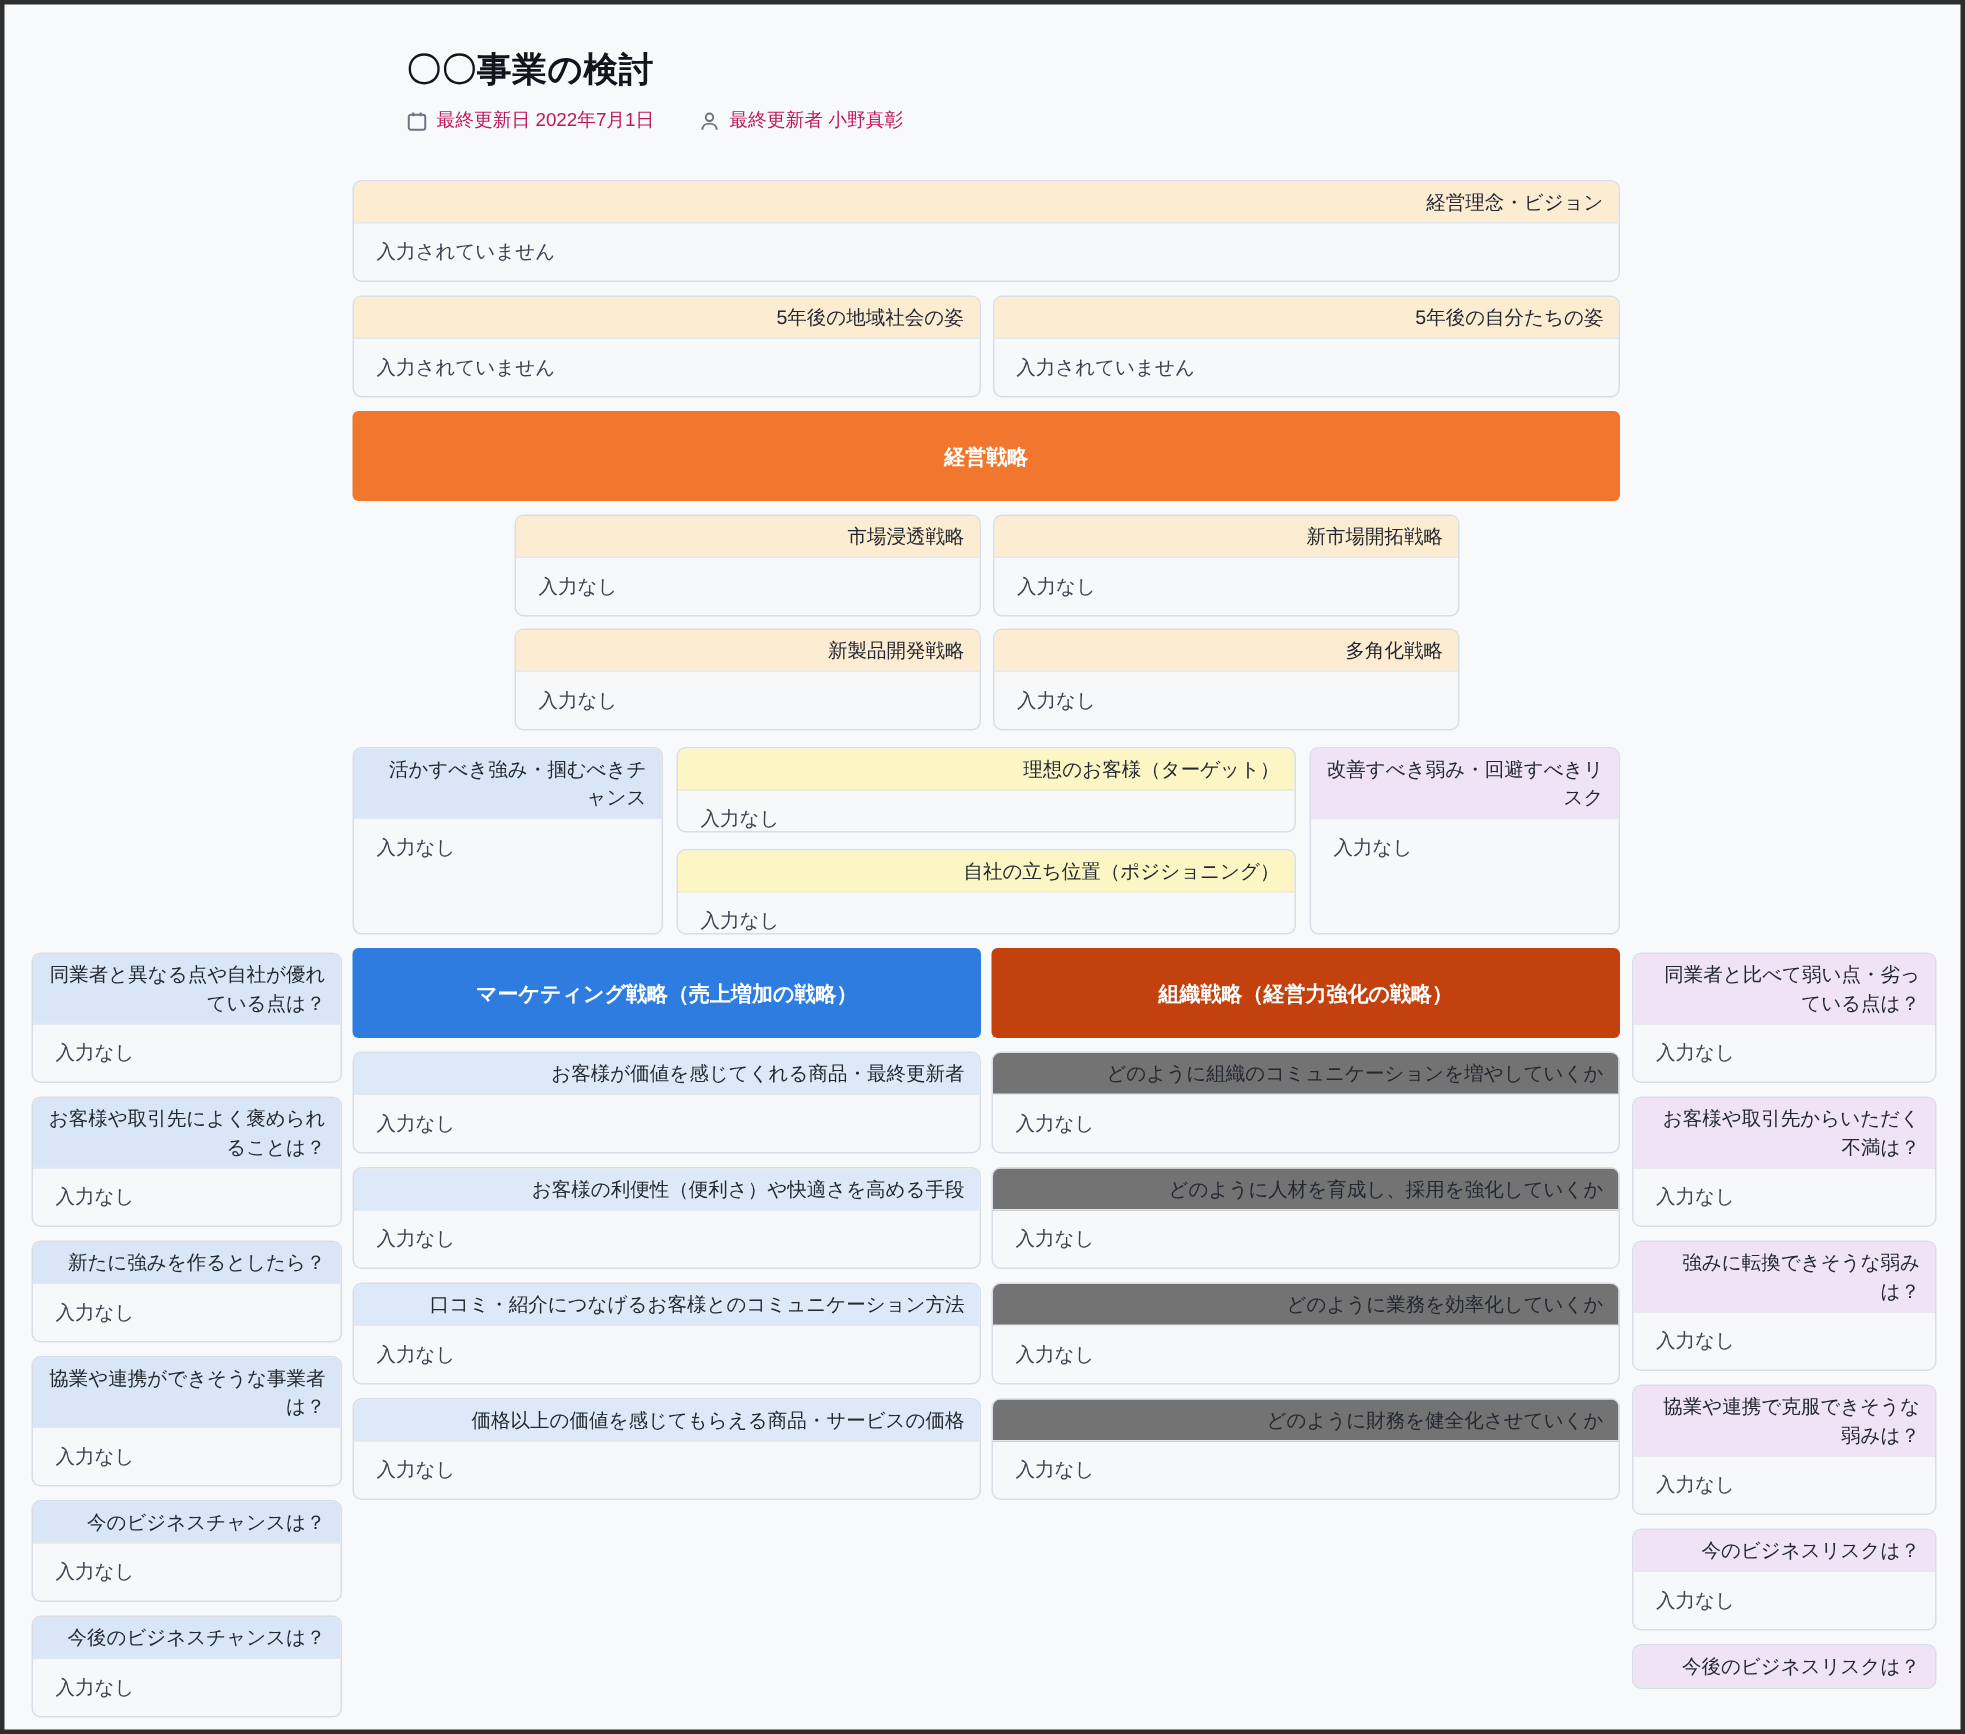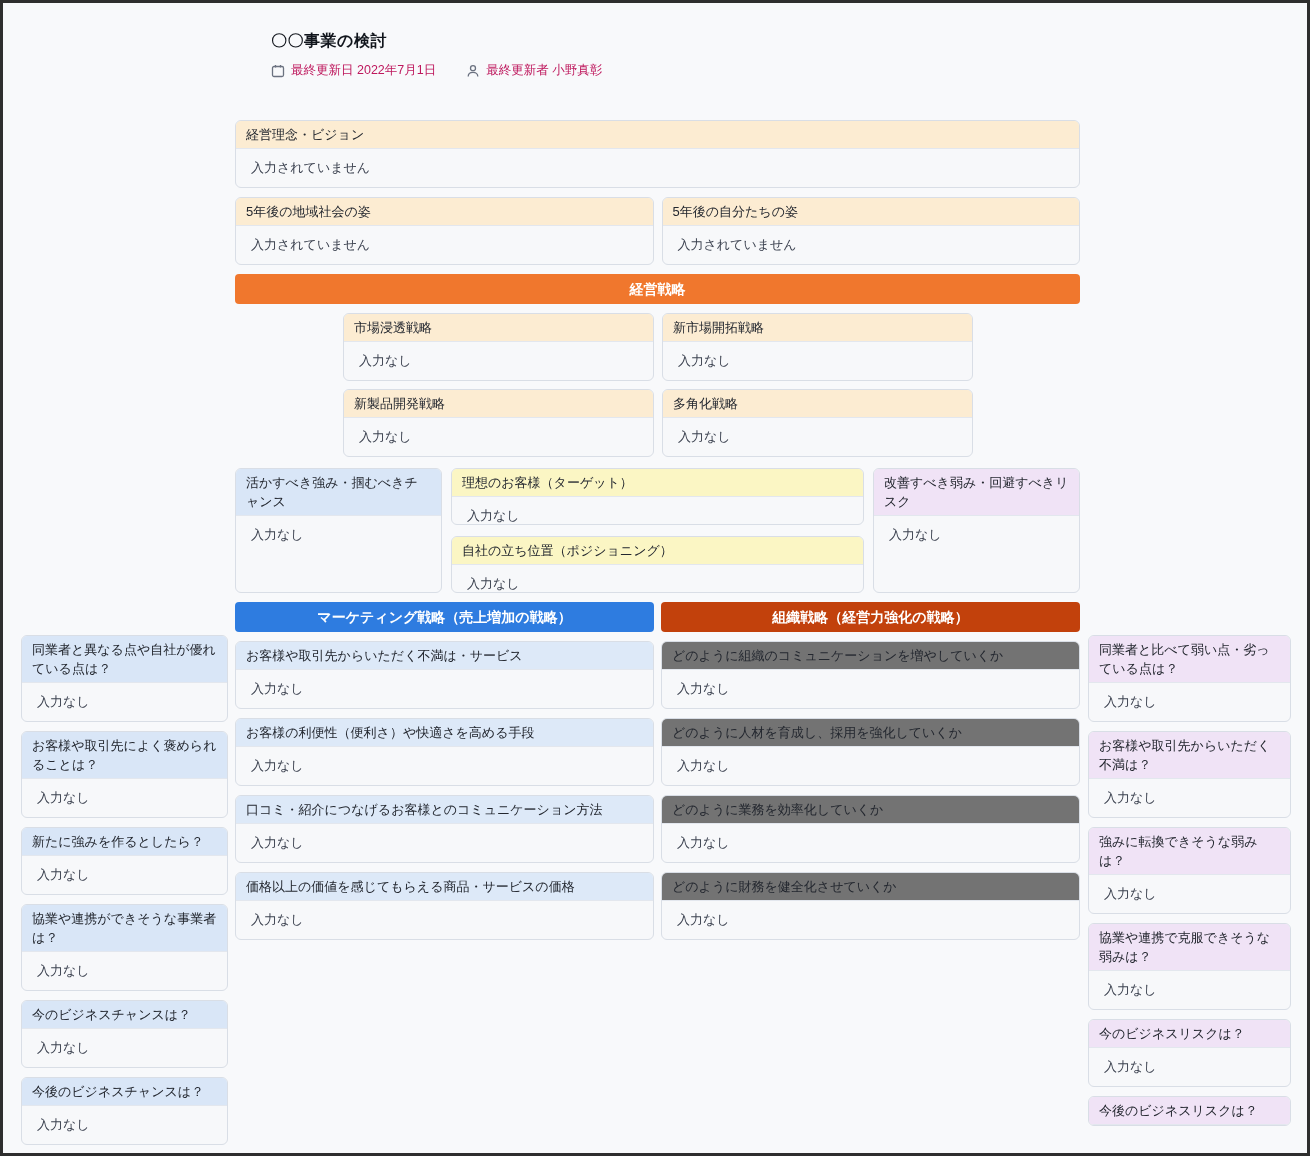--- a/index.html
+++ b/index.html
@@ -12,21 +12,21 @@
     width: 1310px;
     height: 1156px;
     box-sizing: border-box;
     background: #f8f9fb;
     border: 3px solid #2e2e2e;
     overflow: hidden;
   }
   
   .title-block { position: absolute; left: 268px; top: 28px; }
   .page-title {
-    font-size: 16px;
+    font-size: 23px;
     font-weight: bold;
     color: #11151c;
     letter-spacing: 0.5px;
     font-family: Liberation Serif, serif;
   }
   .meta-row {
     display: flex;
     align-items: center;
     gap: 30px;
     margin-top: 10px;
@@ -53,21 +53,21 @@
     background: #f7f8fa;
     overflow: hidden;
     display: flex;
     flex-direction: column;
   }
   .box-header {
     padding: 4px 10px;
     font-size: 13px;
     line-height: 19px;
     color: #23272f;
-    text-align: left;
+    text-align: right;
     border-bottom: 1px solid #e3e7ee;
   }
   .box-body {
     padding: 9px 15px;
     font-size: 13px;
     line-height: 19px;
     color: #3c4250;
     min-height: 20px;
     flex: 1;
   }
@@ -78,21 +78,21 @@
   .hdr-lav     { background: #f0e3f6; }
   .hdr-lav-lt  { background: #737373; }
   
   .banner {
     border-radius: 4px;
     color: #ffffff;
     font-weight: bold;
     font-size: 14px;
     line-height: 20px;
     text-align: center;
-    padding: 5px 4px;
+    padding: 20px 4px;
   }
   .banner-orange { background: #f0772d; }
   .banner-blue   { background: #2e7ce0; }
   .banner-purple { background: #c2410c; }
   
   .row2 { display: flex; gap: 8px; }
   .row2 > .box { flex: 1; }
   .strategy-grid {
     display: grid;
     grid-template-columns: 1fr 1fr;
@@ -196,21 +196,21 @@
       </div>
     </div>
 
     <div class="mo-row">
       <div class="banner banner-blue">マーケティング戦略（売上増加の戦略）</div>
       <div class="banner banner-purple">組織戦略（経営力強化の戦略）</div>
     </div>
 
     <div class="mo-row">
       <div class="box">
-        <div class="box-header hdr-blue-lt">お客様や取引先からいただく不満は・サービス</div>
+        <div class="box-header hdr-blue-lt">お客様が価値を感じてくれる商品・最終更新者</div>
         <div class="box-body">入力なし</div>
       </div>
       <div class="box">
         <div class="box-header hdr-lav-lt">どのように組織のコミュニケーションを増やしていくか</div>
         <div class="box-body">入力なし</div>
       </div>
     </div>
 
     <div class="mo-row">
       <div class="box">

